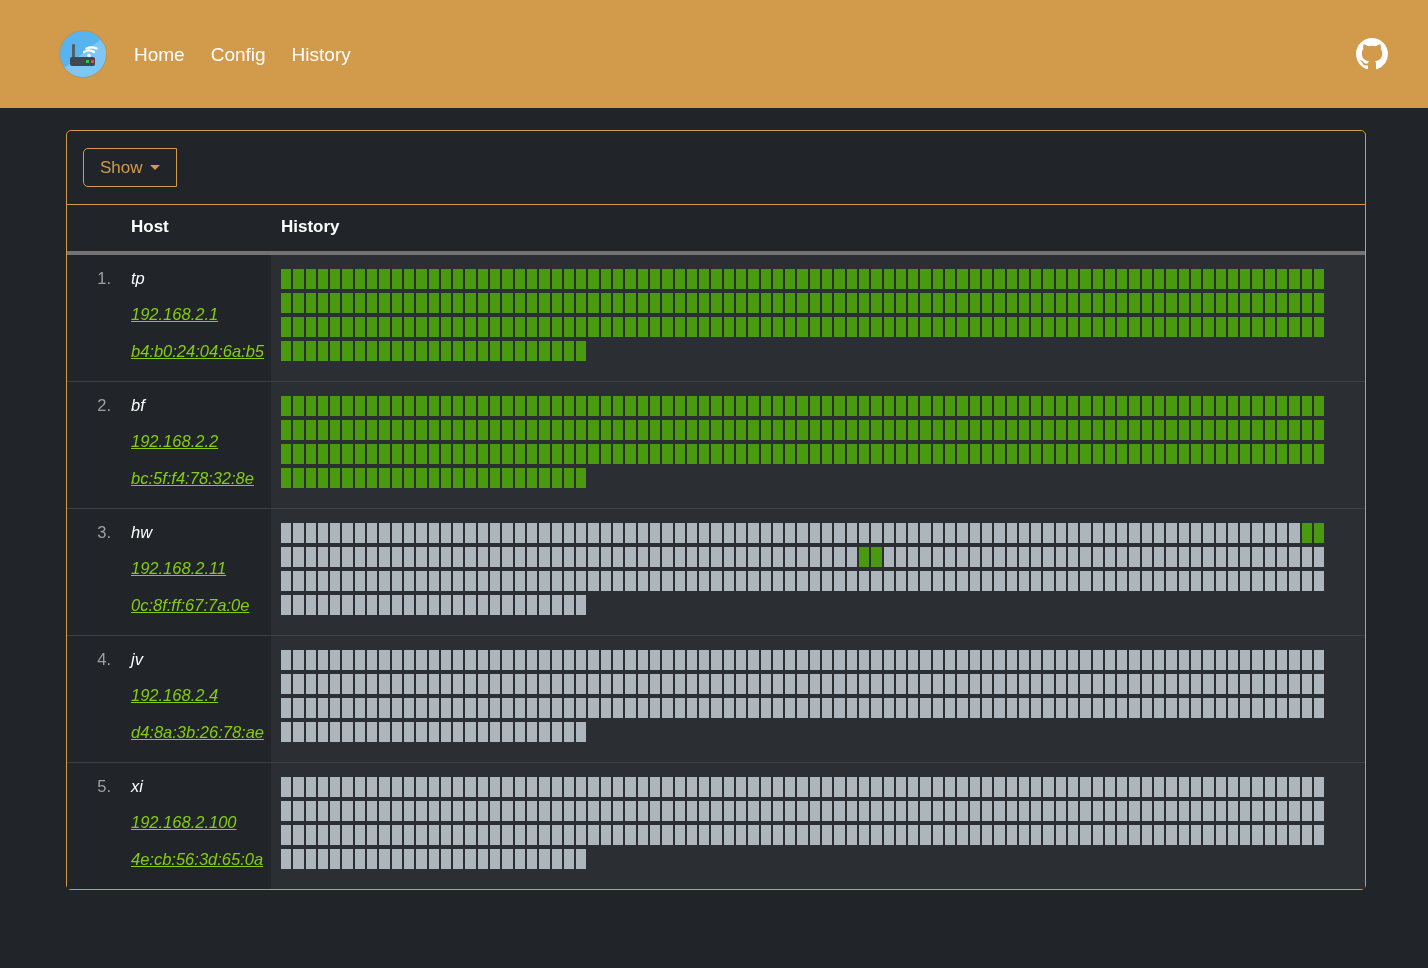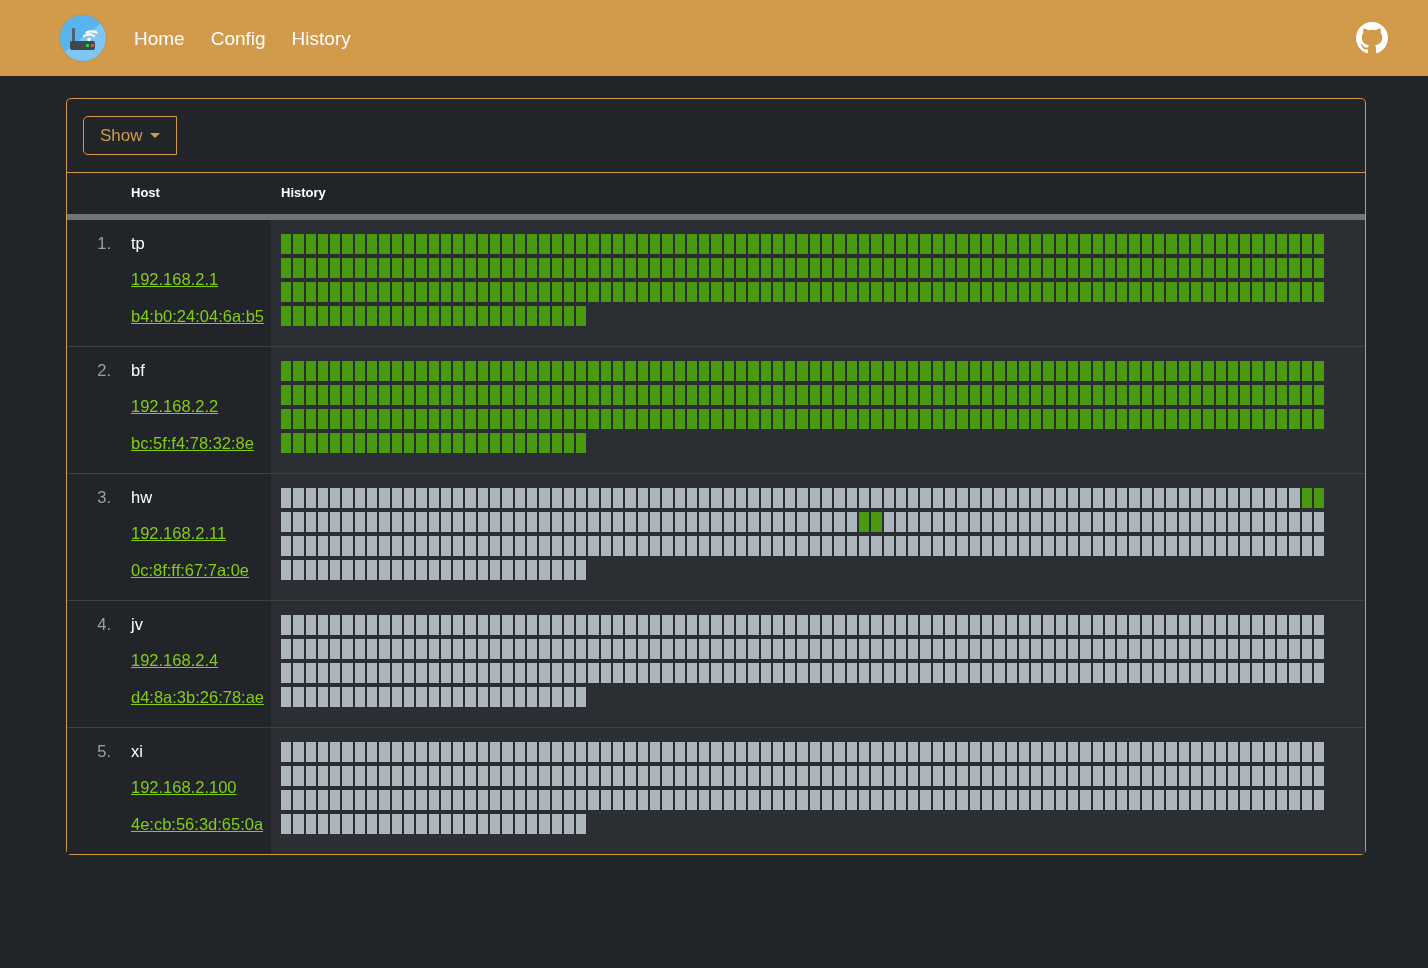--- a/index.html
+++ b/index.html
@@ -6,21 +6,21 @@
   html, body {
     margin: 0; padding: 0;
     width: 1428px; height: 968px;
     background: #212529;
     font-family: "Liberation Sans", sans-serif;
     overflow: hidden;
   }
 
   
   .navbar {
-    height: 76px;
+    height: 108px;
     background: #d29a4b;
     display: flex;
     align-items: center;
     padding: 0 40px 0 60px;
   }
   .brand-logo {
     width: 46px; height: 46px;
     border-radius: 50%;
     background: #58b4ef;
     position: relative;
@@ -100,36 +100,36 @@
 
   
   table.hosts {
     width: 100%;
     border-collapse: collapse;
     table-layout: fixed;
   }
   table.hosts th {
     text-align: left;
     color: #ffffff;
-    font-size: 13px;
+    font-size: 17px;
     font-weight: bold;
     padding: 12px 10px 14px 10px;
-    border-bottom: 6px solid #737373;
+    border-bottom: 4px solid #737373;
   }
   th.col-idx, td.col-idx { width: 54px; }
   th.col-host, td.col-host { width: 150px; }
   table.hosts td {
     vertical-align: top;
     padding: 14px 10px 20px 10px;
     border-top: 1px solid #3b4147;
     font-size: 16.5px;
   }
   tr.host-row td { background: #212529; }
   td.col-idx { color: #9aa0a6; text-align: right; padding-right: 14px; }
-  td.col-host { color: #ffffff; }
+  td.col-host { color: #ffffff; font-style: italic; }
   td.col-hist { background: #2b2f33 !important; padding: 12px 10px 12px 0; }
   .host-name { color: #ffffff; margin-bottom: 18px; line-height: 1.1; }
   .host-link {
     display: block;
     color: #84cc16;
     text-decoration: underline;
     margin-bottom: 19px;
     line-height: 1.1;
     cursor: pointer;
   }

